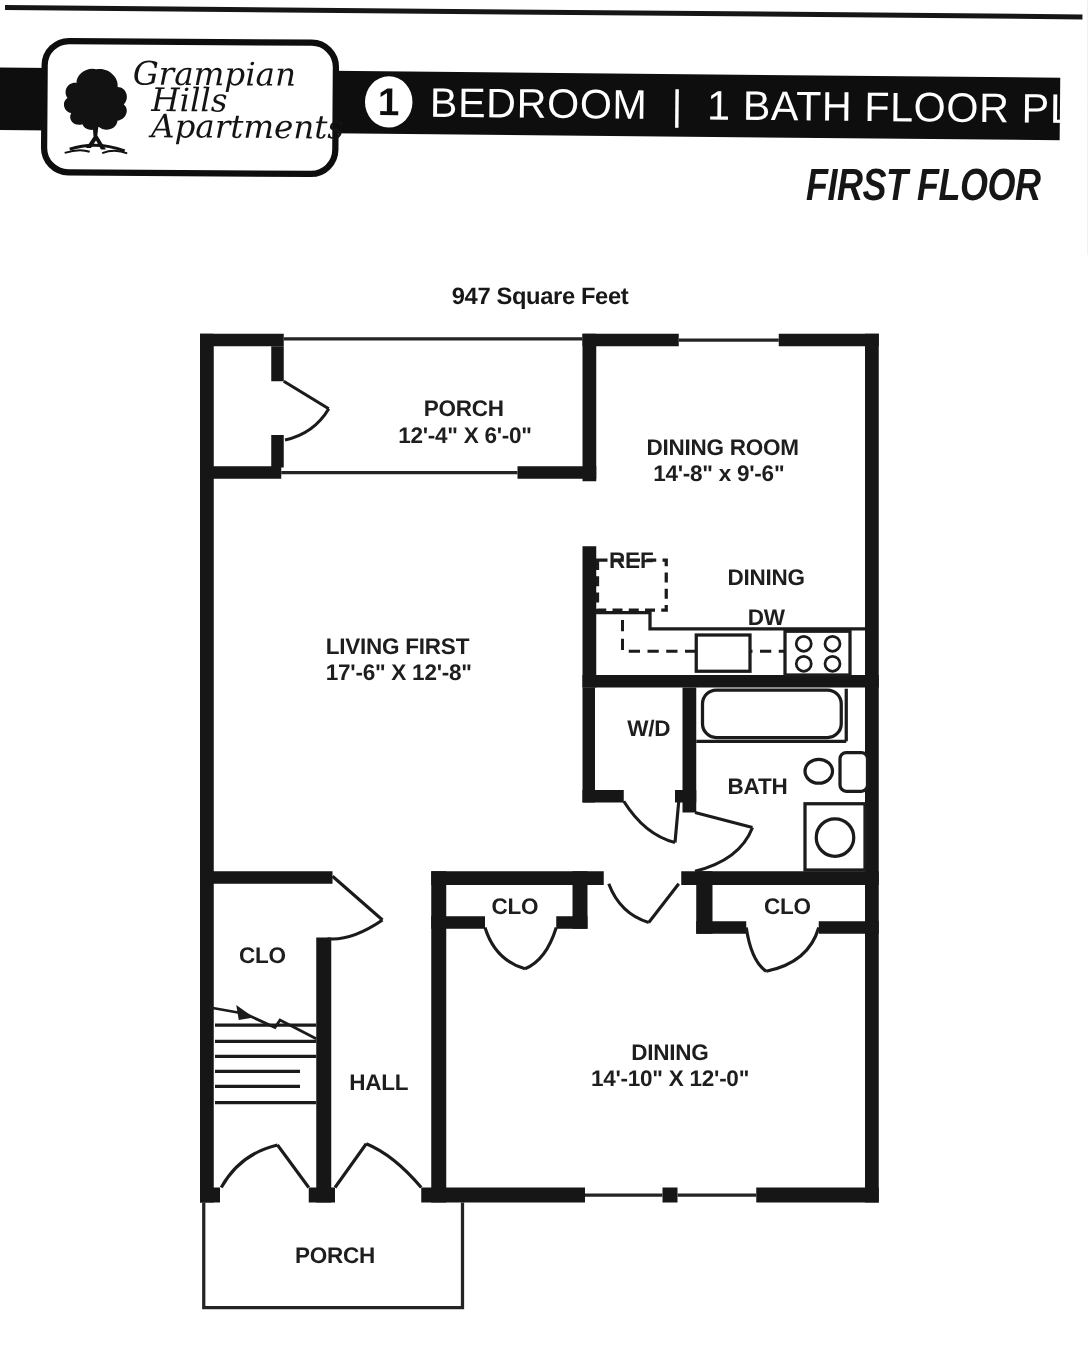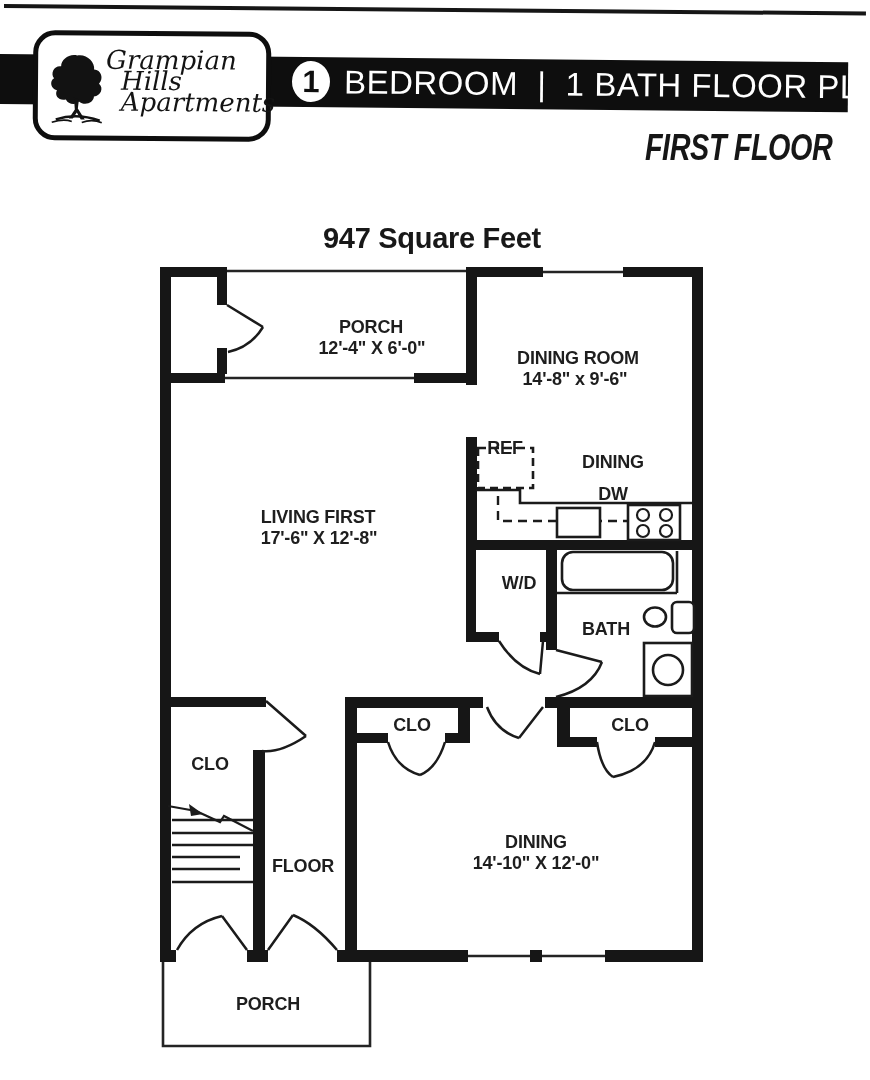--- a/index.html
+++ b/index.html
@@ -22,21 +22,21 @@
   .logo-text{position:absolute;left:68px;top:14px;color:#141414;font-style:italic;
          font-family:"DejaVu Serif",serif;font-size:26px;line-height:21px;white-space:nowrap;}
   .logo-text .indent{margin-left:15px;}
   .floor-label{position:absolute;right:38px;top:127px;color:#161616;font-weight:bold;
          font-style:italic;font-size:36px;letter-spacing:-0.5px;white-space:nowrap;
          transform:scaleX(0.8);transform-origin:100% 50%;}
   
   .lbl{position:absolute;transform:translate(-50%,-50%);color:#1e1e1e;font-weight:bold;
        font-size:18px;line-height:1;letter-spacing:-0.2px;white-space:nowrap;
        font-family:"Liberation Sans",sans-serif;}
-  .area{font-size:29px;letter-spacing:-0.3px;color:#181818;}
+  .area{font-size:19px;letter-spacing:-0.3px;color:#181818;}
   svg{position:absolute;left:0;top:0;}
 </style>
 </head>
 <body>
 
 <div id="stage">
 
   <div class="top-rule"></div>
 
   <div class="banner">
@@ -189,19 +189,19 @@
   <div class="lbl" style="left:318px;top:517px">LIVING FIRST</div>
   <div class="lbl" style="left:319px;top:538px">17'-6" X 12'-8"</div>
 
   <div class="lbl" style="left:519px;top:583px">W/D</div>
   <div class="lbl" style="left:606px;top:629px">BATH</div>
 
   <div class="lbl" style="left:210px;top:764px">CLO</div>
   <div class="lbl" style="left:412px;top:725px">CLO</div>
   <div class="lbl" style="left:630px;top:725px">CLO</div>
 
-  <div class="lbl" style="left:303px;top:866px">FLOOR</div>
+  <div class="lbl" style="left:303px;top:866px">HALL</div>
 
   <div class="lbl" style="left:536px;top:842px">DINING</div>
   <div class="lbl" style="left:536px;top:863px">14'-10" X 12'-0"</div>
 
   <div class="lbl" style="left:268px;top:1004px">PORCH</div>
 </div>
 
 </body></html>

